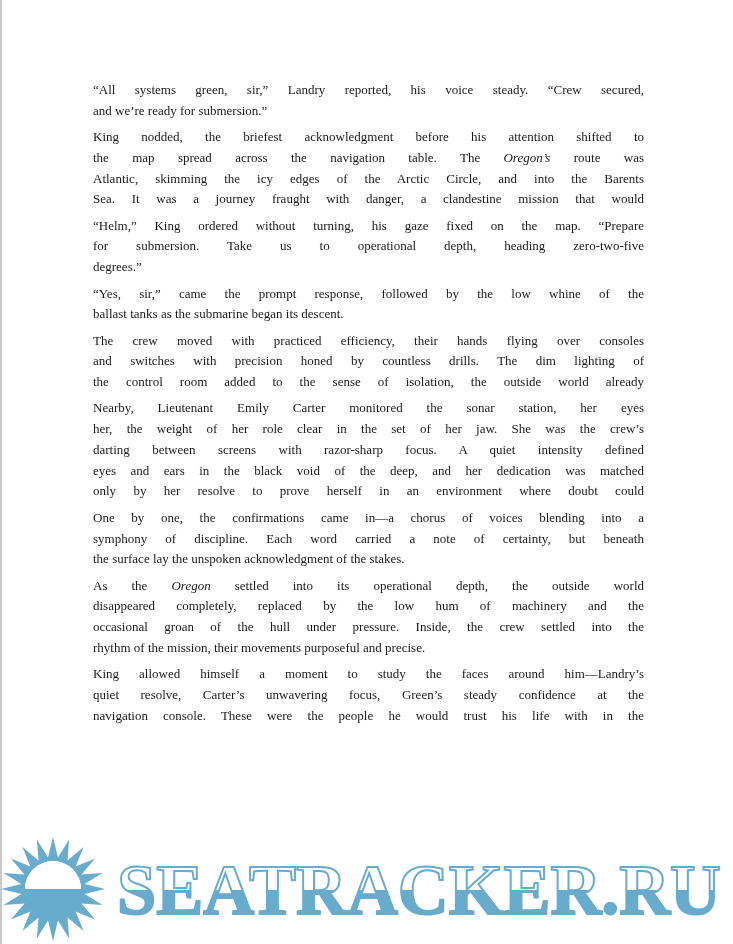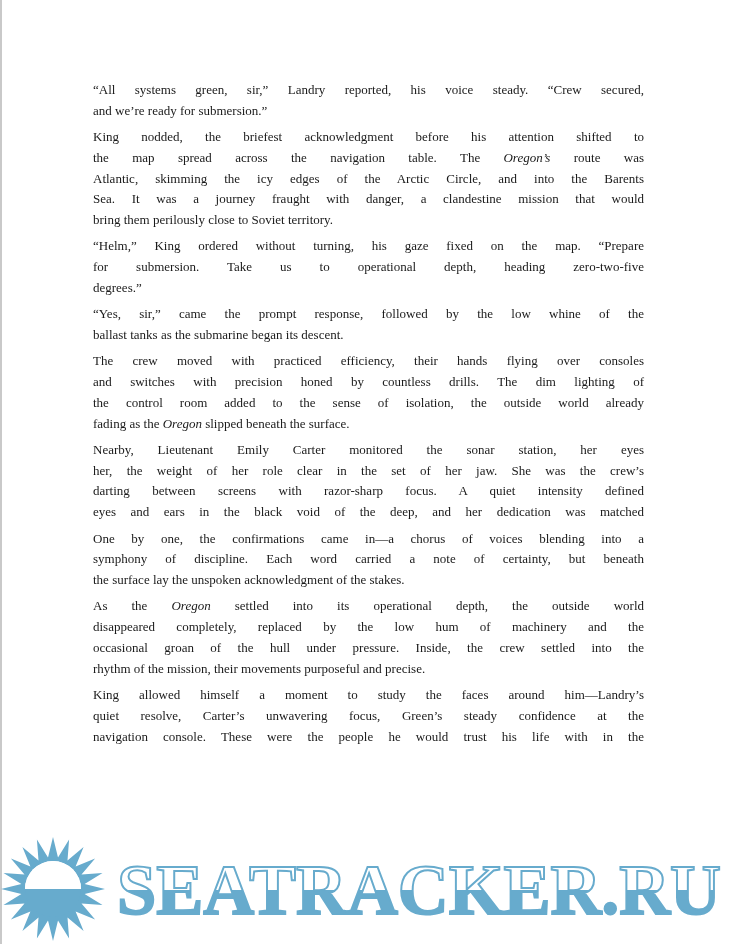--- a/index.html
+++ b/index.html
@@ -76,21 +76,20 @@
       </span>
       <span class="line">
         <span class="jw">the map spread across the navigation table. The <em>Oregon’s</em> route was</span>
       </span>
       <span class="line">
         <span class="jw">Atlantic, skimming the icy edges of the Arctic Circle, and into the Barents</span>
       </span>
       <span class="line">
         <span class="jw">Sea. It was a journey fraught with danger, a clandestine mission that would</span>
       </span>
-      <span class="line last"><span class="">bring them perilously close to Soviet territory.</span></span>
     </p>
     <p class="para">
       <span class="line">
         <span class="jw">“Helm,” King ordered without turning, his gaze fixed on the map. “Prepare</span>
       </span>
       <span class="line">
         <span class="jw">for submersion. Take us to operational depth, heading zero-two-five</span>
       </span>
       <span class="line last"><span class="">degrees.”</span></span>
     </p>
@@ -103,34 +102,36 @@
     <p class="para">
       <span class="line">
         <span class="jw">The crew moved with practiced efficiency, their hands flying over consoles</span>
       </span>
       <span class="line">
         <span class="jw">and switches with precision honed by countless drills. The dim lighting of</span>
       </span>
       <span class="line">
         <span class="jw">the control room added to the sense of isolation, the outside world already</span>
       </span>
-      <span class="line last"><span class="">fading as the <em>Oregon</em> slipped beneath the surface.</span></span>
     </p>
     <p class="para">
       <span class="line">
         <span class="jw">Nearby, Lieutenant Emily Carter monitored the sonar station, her eyes</span>
       </span>
       <span class="line">
         <span class="jw">her, the weight of her role clear in the set of her jaw. She was the crew’s</span>
       </span>
       <span class="line">
         <span class="jw">darting between screens with razor-sharp focus. A quiet intensity defined</span>
       </span>
       <span class="line">
         <span class="jw">eyes and ears in the black void of the deep, and her dedication was matched</span>
+      </span>
+      <span class="line">
+        <span class="jw">only by her resolve to prove herself in an environment where doubt could</span>
       </span>
     </p>
     <p class="para">
       <span class="line">
         <span class="jw">One by one, the confirmations came in—a chorus of voices blending into a</span>
       </span>
       <span class="line">
         <span class="jw">symphony of discipline. Each word carried a note of certainty, but beneath</span>
       </span>
       <span class="line last"><span class="">the surface lay the unspoken acknowledgment of the stakes.</span></span>

